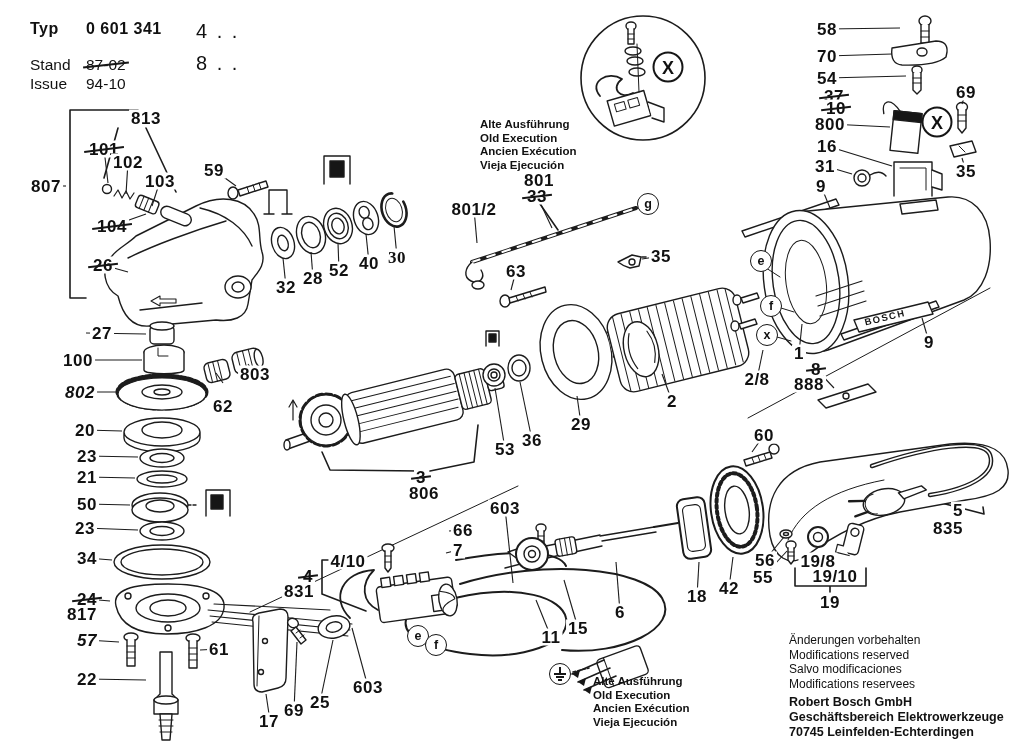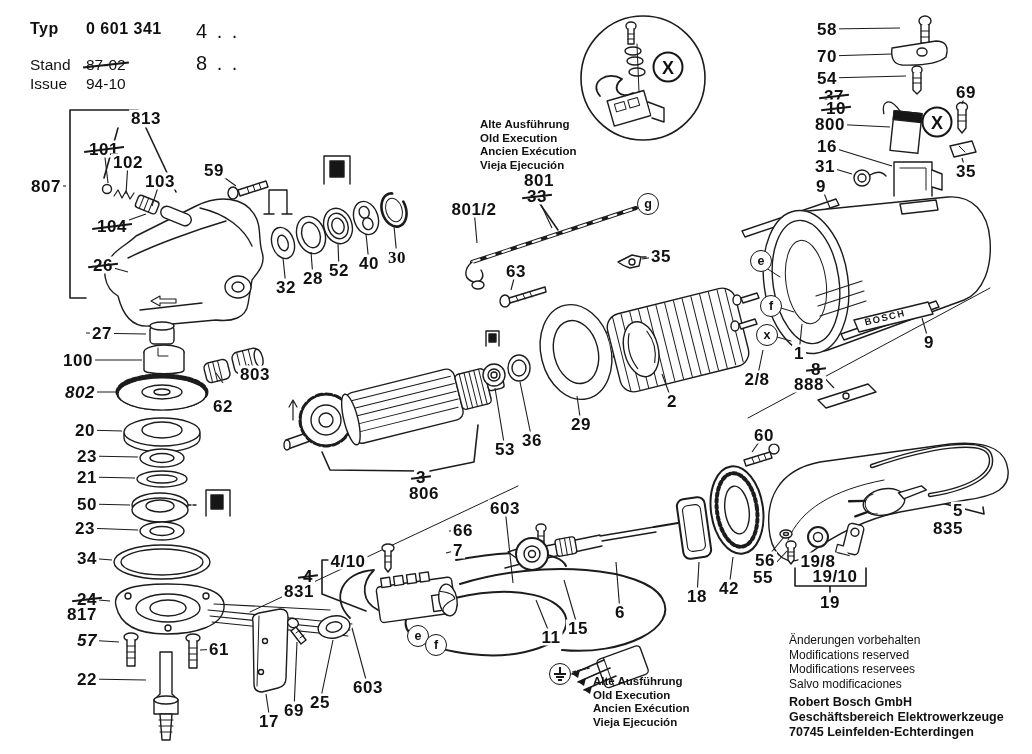--- a/index.html
+++ b/index.html
@@ -631,22 +631,22 @@
     <div>Alte Ausführung</div>
     <div>Old Execution</div>
     <div>Ancien Exécution</div>
     <div>Vieja Ejecución</div>
   </div>
 
   <div class="legal">
     <div class="mods">
       <div>Änderungen vorbehalten</div>
       <div>Modifications reserved</div>
+      <div>Salvo modificaciones</div>
       <div>Modifications reservees</div>
-      <div>Salvo modificaciones</div>
     </div>
     <div class="comp">
       <div>Robert Bosch GmbH</div>
       <div>Geschäftsbereich Elektrowerkzeuge</div>
       <div>70745 Leinfelden-Echterdingen</div>
     </div>
   </div>
 
 </div>
 

